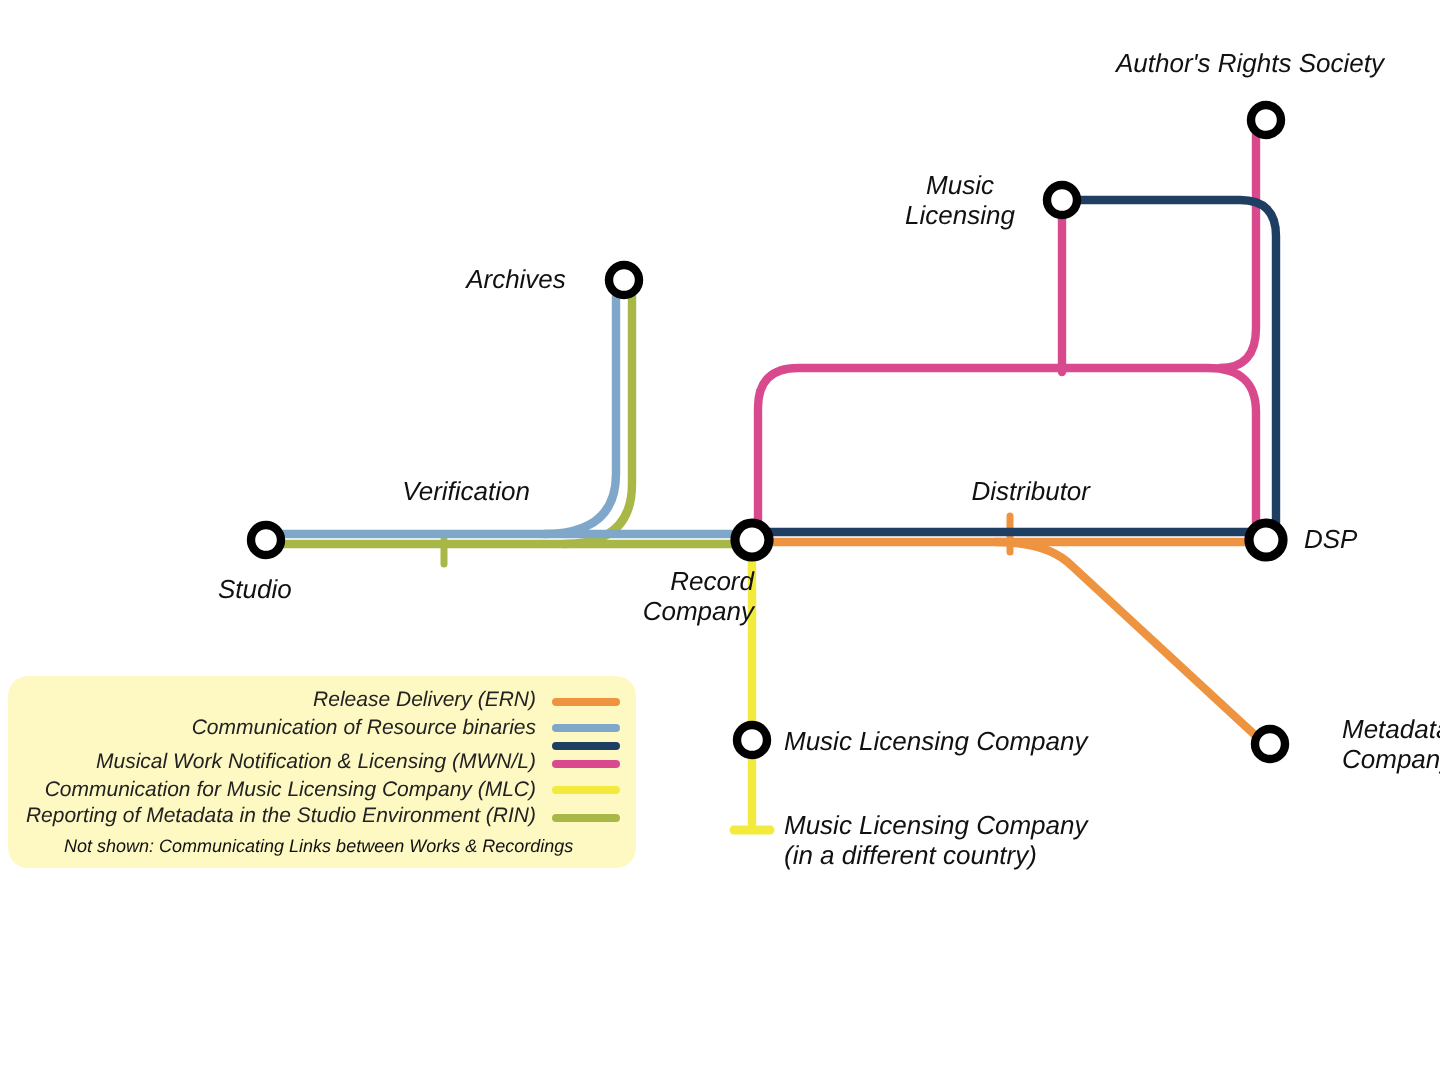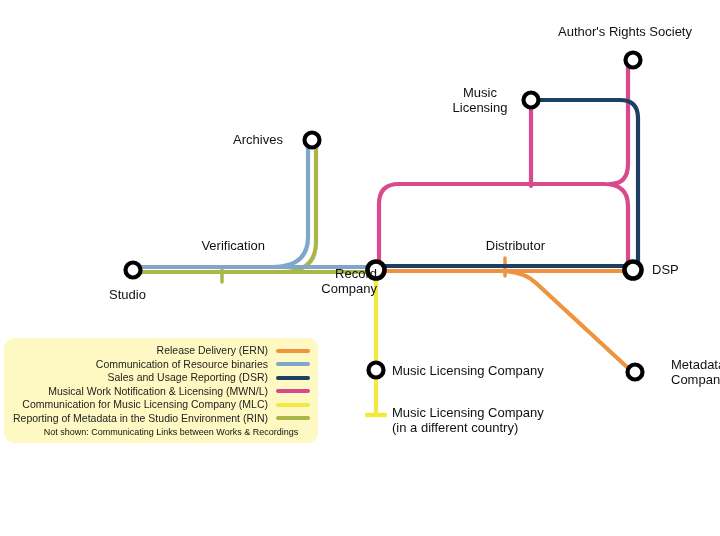--- a/index.html
+++ b/index.html
@@ -1,31 +1,31 @@
 <!DOCTYPE html>
 <html><head>
 <meta charset="utf-8">
 <style>
   html,body{margin:0;padding:0;background:#fff;}
   #stage{
     position:relative;width:720px;height:536px;background:#fff;overflow:hidden;
-    font-family:"Liberation Sans", sans-serif;color:#111;
+    font-family:"Liberation Sans", sans-serif;color:#111;font-style:italic;
   }
   #map-svg{position:absolute;left:0;top:0;}
   .station-label{position:absolute;font-size:13px;line-height:15px;color:#111;white-space:nowrap;}
   .align-right{text-align:center;}
   .align-center{text-align:right;}
   #legend{
     position:absolute;left:4px;top:338px;width:314px;box-sizing:border-box;
     background:#fef9c3;border-radius:10px;padding:6px 8px 5px 8px;
   }
   .legend-row{display:flex;justify-content:flex-end;align-items:center;
     font-size:10.5px;line-height:13.5px;color:#222;white-space:nowrap;}
   .legend-dash{width:34px;height:4px;border-radius:2px;margin-left:8px;flex:0 0 auto;}
-  .legend-note{font-size:9px;line-height:11px;margin-top:2px;color:#111;text-align:center;padding-left:20px;}
+  .legend-note{font-size:9px;line-height:11px;margin-top:2px;color:#111;text-align:left;padding-left:20px;}
 </style>
 </head>
 <body>
 
 <div id="stage">
 
   <svg id="map-svg" width="720" height="536" viewBox="0 0 720 536">
     <g fill="none" stroke-linecap="round" stroke-linejoin="round">
 
       <path d="M133 272 H370" stroke-width="4.2" style="stroke: rgb(169, 183, 71);"></path>
@@ -70,21 +70,21 @@
   </div>
 
   <div class="station-label align-right" style="left:218px;top:132px;width:80px;">Archives</div>
 
   <div class="station-label align-center" style="left:180px;top:238px;width:85px;">Verification</div>
 
   <div class="station-label align-center" style="left:465px;top:238px;width:80px;">Distributor</div>
 
   <div class="station-label" style="left:109px;top:287px;">Studio</div>
 
-  <div class="station-label align-center" style="left:305px;top:266px;width:72px;">
+  <div class="station-label align-center" style="left:305px;top:283px;width:72px;">
     <div>Record</div>
     <div>Company</div>
   </div>
 
   <div class="station-label" style="left:652px;top:262px;">DSP</div>
 
   <div class="station-label" style="left:392px;top:363px;">Music Licensing Company</div>
 
   <div class="station-label" style="left:392px;top:405px;">
     <div>Music Licensing Company</div>
@@ -99,21 +99,20 @@
   <div id="legend">
     <div class="legend-row">
       <span>Release Delivery (ERN)</span>
       <span class="legend-dash" style="background: rgb(238, 148, 64);"></span>
     </div>
     <div class="legend-row">
       <span>Communication of Resource binaries</span>
       <span class="legend-dash" style="background: rgb(127, 167, 201);"></span>
     </div>
     <div class="legend-row">
-      <span>Sales and Usage Reporting (DSR)</span>
       <span class="legend-dash" style="background: rgb(30, 62, 98);"></span>
     </div>
     <div class="legend-row">
       <span>Musical Work Notification &amp; Licensing (MWN/L)</span>
       <span class="legend-dash" style="background: rgb(216, 73, 141);"></span>
     </div>
     <div class="legend-row">
       <span>Communication for Music Licensing Company (MLC)</span>
       <span class="legend-dash" style="background: rgb(242, 235, 62);"></span>
     </div>

